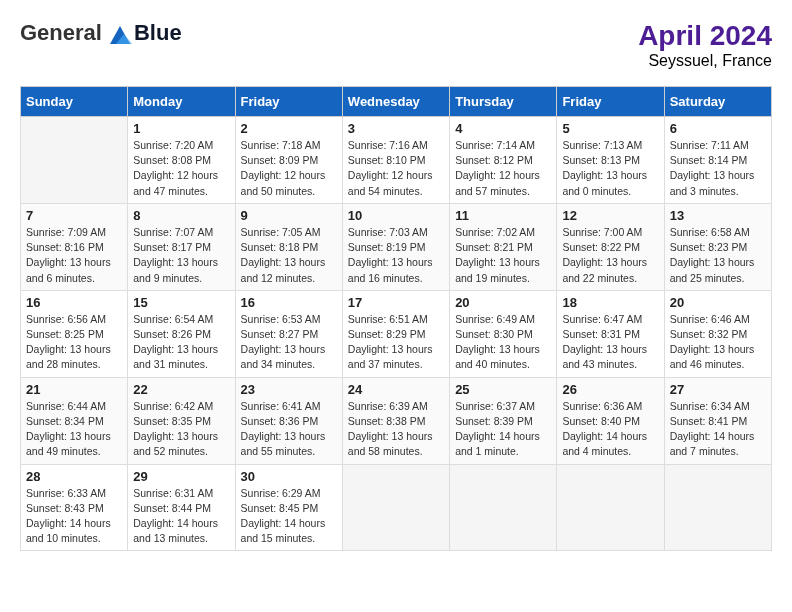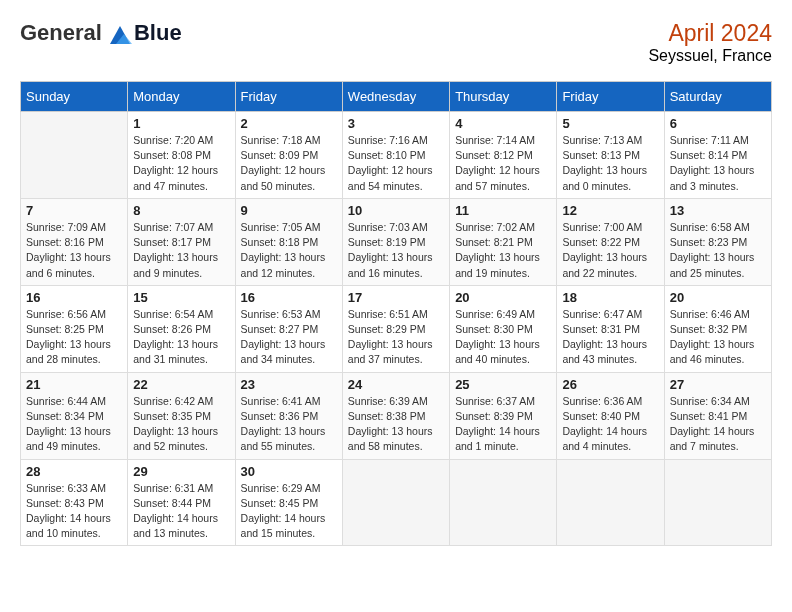--- a/index.html
+++ b/index.html
@@ -32,40 +32,40 @@
     }
     .logo-icon {
       width: 28px;
       height: 28px;
       margin-left: 4px;
     }
     .title-block {
       text-align: right;
     }
     .month-title {
-      font-size: 23px;
-      font-weight: normal;
-      color: #c2410c;
+      font-size: 28px;
+      font-weight: bold;
+      color: #4c1d95;
     }
     .location-title {
       font-size: 16px;
       color: #000000;
     }
     table {
       width: 100%;
       border-collapse: collapse;
       font-size: 11px;
     }
     thead tr th {
       background-color: #1565c0;
       color: #fff;
       padding: 7px 5px;
       text-align: left;
       font-size: 13px;
-      font-weight: normal;
+      font-weight: bold;
       border: 1px solid #ccc;
     }
     tbody tr td {
       border: 1px solid #ddd;
       vertical-align: top;
       padding: 4px 5px;
       width: 107px;
       min-height: 80px;
     }
     .day-number {

